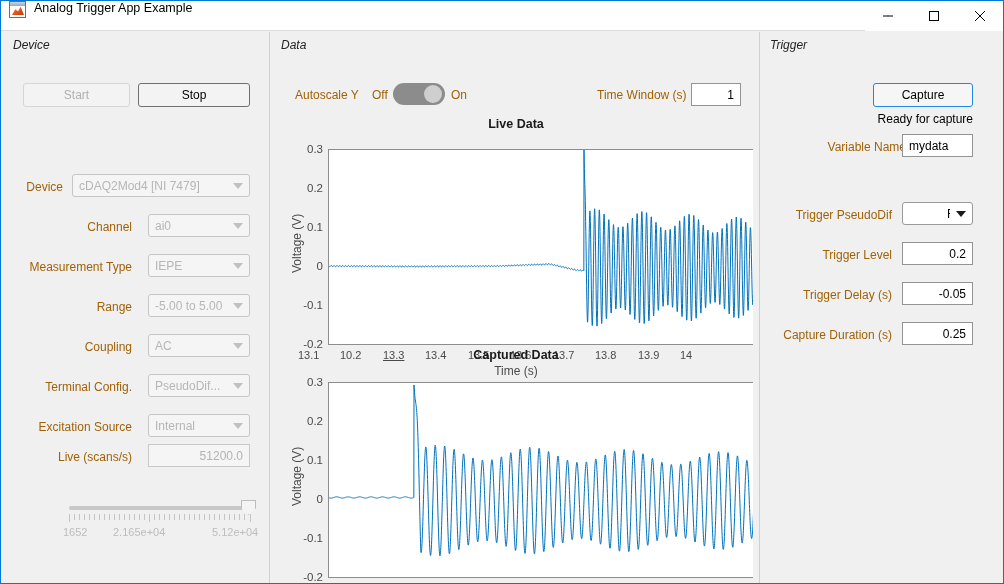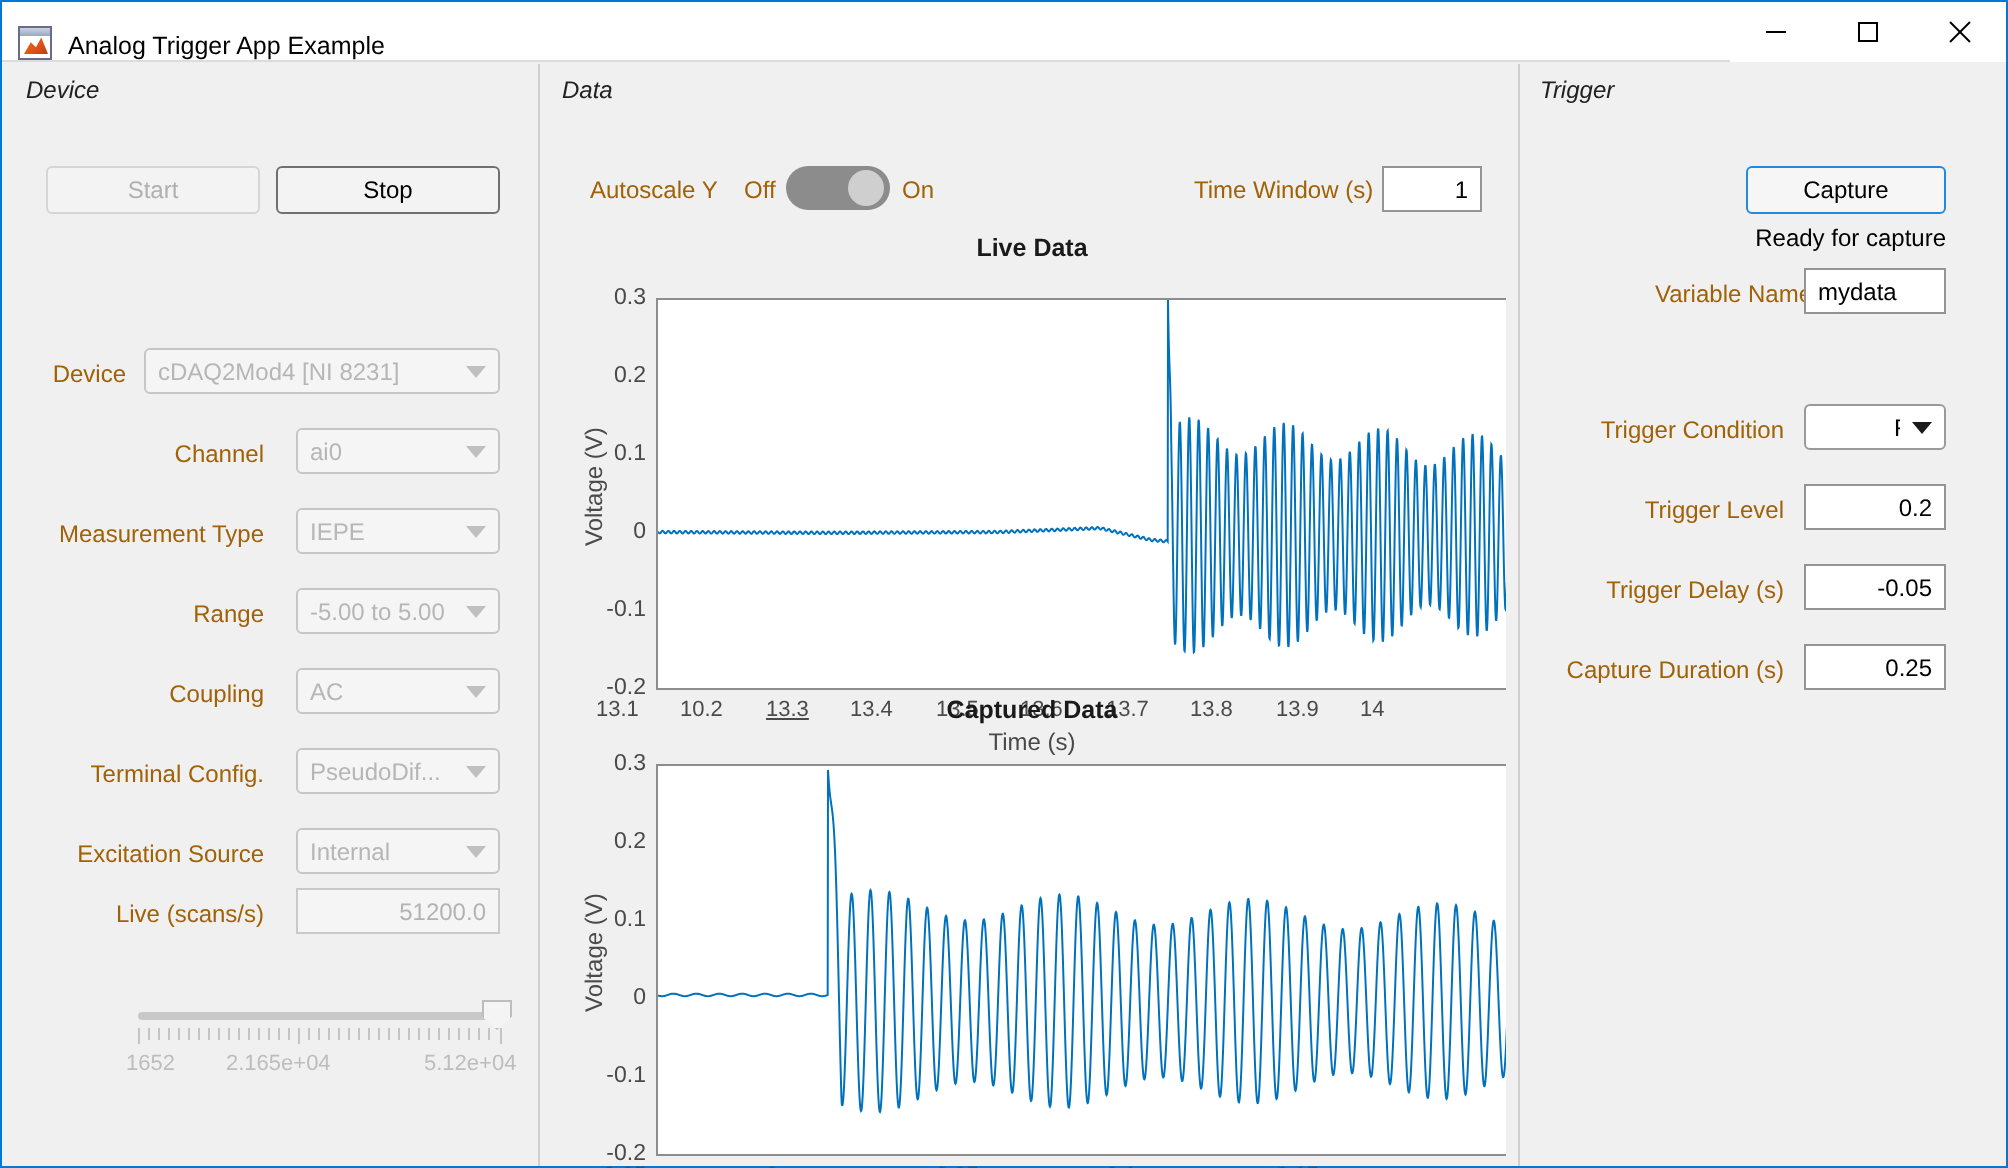--- a/index.html
+++ b/index.html
@@ -12,21 +12,21 @@
     color:#000;
     overflow:hidden;
   }
   .window {
     position:relative; width:1004px; height:584px;
     border:1px solid #0078d7; background:#f0f0f0;
   }
   
   .titlebar {
     position:relative; height:30px; background:#ffffff;
-    display:flex; align-items:flex-end;
+    display:flex; align-items:flex-start;
     border-bottom:1px solid #dcdcdc;
   }
   .app-icon {
     width:17px; height:17px; margin-left:8px; margin-right:8px;
     border:1px solid #6a6a8a; background:#fff; position:relative;
     flex:0 0 auto;
   }
   .app-icon .bar { position:absolute; top:0; left:0; right:0; height:4px;
      background:linear-gradient(#c9d3e3,#9aa8c0); }
   .app-icon .memb {
@@ -148,21 +148,21 @@
     <div class="vdiv" style="left:268px;"></div>
     <div class="vdiv" style="left:758px;"></div>
 
     <div class="panel-title" style="left:12px; top:6px;">Device</div>
 
     <div class="btn disabled" style="left:22px; top:51px; width:107px;">Start</div>
     <div class="btn enabled" style="left:137px; top:51px; width:112px;">Stop</div>
 
     <div class="lbl" style="left:0px; top:148px; width:62px;">Device</div>
     <div class="dd" style="left:71px; top:142px; width:178px;">
-      <span class="ddtext">cDAQ2Mod4 [NI 8231]</span>
+      <span class="ddtext">cDAQ2Mod4 [NI 7479]</span>
       <span class="arrow"></span>
     </div>
 
     <div class="lbl" style="left:0px; top:188px; width:131px;">Channel</div>
     <div class="dd" style="left:147px; top:182px; width:102px;">
       <span class="ddtext">ai0</span>
       <span class="arrow"></span>
     </div>
 
     <div class="lbl" style="left:0px; top:228px; width:131px;">Measurement Type</div>
@@ -311,21 +311,21 @@
     </div>
 
     <div class="panel-title" style="left:769px; top:6px;">Trigger</div>
 
     <div class="btn focus" style="left:872px; top:51px; width:100px;">Capture</div>
     <div class="status" style="left:872px; top:80px; width:100px; text-align:right;">Ready for capture</div>
 
     <div class="lbl" style="left:760px; top:108px; width:145px;">Variable Name</div>
     <div class="inp enabled left" style="left:901px; top:102px; width:71px;">mydata</div>
 
-    <div class="lbl" style="left:760px; top:176px; width:131px;">Trigger Condition</div>
+    <div class="lbl" style="left:760px; top:176px; width:131px;">Trigger PseudoDif</div>
     <div class="dd enabled" style="left:901px; top:170px; width:71px;">
       <span class="ddtext">Rising</span>
       <span class="arrow"></span>
     </div>
 
     <div class="lbl" style="left:760px; top:216px; width:131px;">Trigger Level</div>
     <div class="inp enabled" style="left:901px; top:210px; width:71px;">0.2</div>
 
     <div class="lbl" style="left:760px; top:256px; width:131px;">Trigger Delay (s)</div>
     <div class="inp enabled" style="left:901px; top:250px; width:71px;">-0.05</div>

